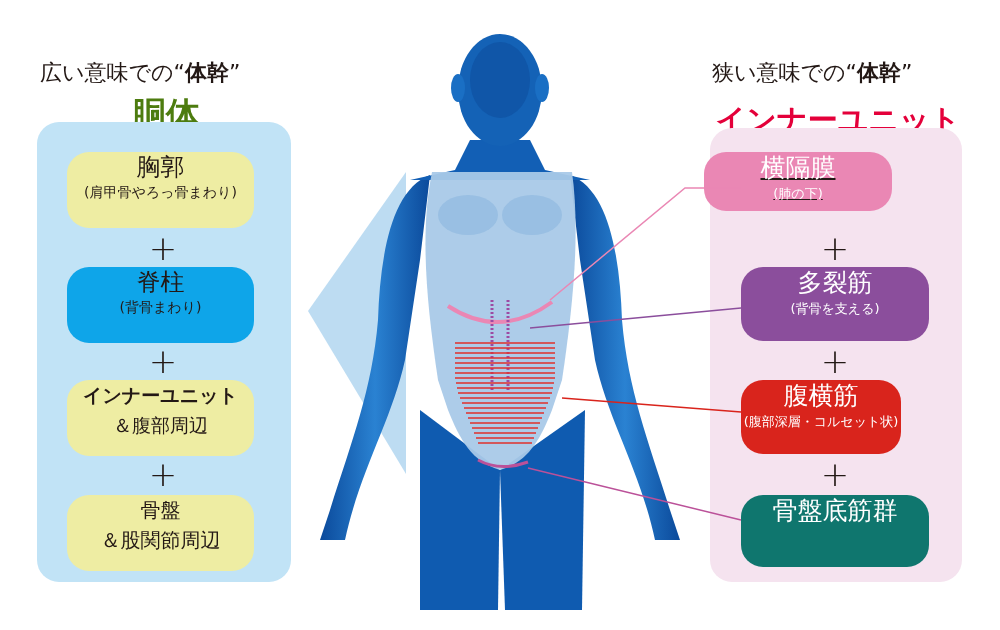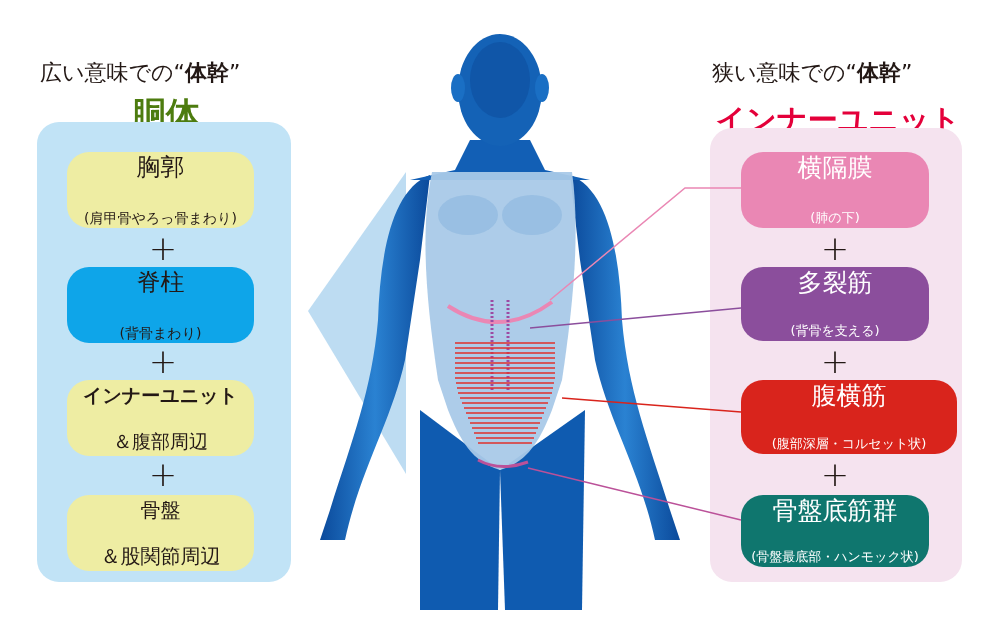--- a/index.html
+++ b/index.html
@@ -2,21 +2,21 @@
 <html><head>
 <meta charset="utf-8">
 <style>
   html,body{margin:0;padding:0;background:#ffffff;}
   body{width:1000px;height:630px;position:relative;overflow:hidden;font-family:"DejaVu Sans","Liberation Sans",sans-serif;color:#231815;}
   .abs{position:absolute;}
   .heading{font-size:22px;letter-spacing:0px;white-space:nowrap;}
   .heading b{font-weight:bold;}
   .big-title{font-weight:bold;font-size:34px;white-space:nowrap;text-align:center;}
   .panel{border-radius:22px;}
-  .box{position:absolute;border-radius:22px;text-align:center;display:flex;flex-direction:column;justify-content:space-between;align-items:center;}
+  .box{position:absolute;border-radius:22px;text-align:center;display:flex;flex-direction:column;justify-content:flex-start;align-items:center;}
   .plus{position:absolute;font-size:34px;line-height:34px;text-align:center;width:40px;font-weight:300;}
   .lbox .main{font-size:24px;line-height:30px;}
   .lbox .sub{font-size:14px;line-height:20px;}
   .rbox .main{font-size:25px;line-height:32px;color:#fff;}
   .rbox .sub{font-size:13px;line-height:20px;color:#fff;}
 </style>
 </head>
 <body>
 
 <div class="abs heading" style="left:40px;top:58px;">
@@ -46,38 +46,37 @@
   <div class="main" style="font-size:20px;">＆股関節周辺</div>
 </div>
 
 <div class="abs heading" style="left:712px;top:58px;">
   <span>狭い意味での“</span><b>体幹</b><span>”</span>
 </div>
 <div class="abs big-title" style="left:708px;top:100px;width:260px;color:#e4003a;font-size:30px;">インナーユニット</div>
 
 <div class="abs panel" style="left:710px;top:128px;width:252px;height:454px;background:#f5e3ef;"></div>
 
-<div class="box rbox" style="left:741px;top:152px;width:188px;height:76px;background:#ea87b4;">
+<div class="box rbox" style="left:704px;top:152px;width:188px;height:59px;background:#ea87b4;text-decoration:underline;">
   <div class="main">横隔膜</div>
   <div class="sub">(肺の下)</div>
 </div>
 <div class="plus" style="left:815px;top:231px;">+</div>
 <div class="box rbox" style="left:741px;top:267px;width:188px;height:74px;background:#8b4e9c;">
   <div class="main">多裂筋</div>
   <div class="sub">(背骨を支える)</div>
 </div>
 <div class="plus" style="left:815px;top:344px;">+</div>
-<div class="box rbox" style="left:741px;top:380px;width:216px;height:74px;background:#d9241c;">
+<div class="box rbox" style="left:741px;top:380px;width:160px;height:74px;background:#d9241c;">
   <div class="main">腹横筋</div>
   <div class="sub">(腹部深層・コルセット状)</div>
 </div>
 <div class="plus" style="left:815px;top:457px;">+</div>
 <div class="box rbox" style="left:741px;top:495px;width:188px;height:72px;background:#0f766e;">
   <div class="main">骨盤底筋群</div>
-  <div class="sub">(骨盤最底部・ハンモック状)</div>
 </div>
 
 <svg class="abs" style="left:0;top:0;" width="1000" height="630" viewBox="0 0 1000 630">
   <defs>
     <linearGradient id="bodyG" x1="0" y1="0" x2="1" y2="0">
       <stop offset="0" stop-color="#0b4a9b"></stop>
       <stop offset="0.5" stop-color="#2a82d2"></stop>
       <stop offset="1" stop-color="#0b4a9b"></stop>
     </linearGradient>
   </defs>

